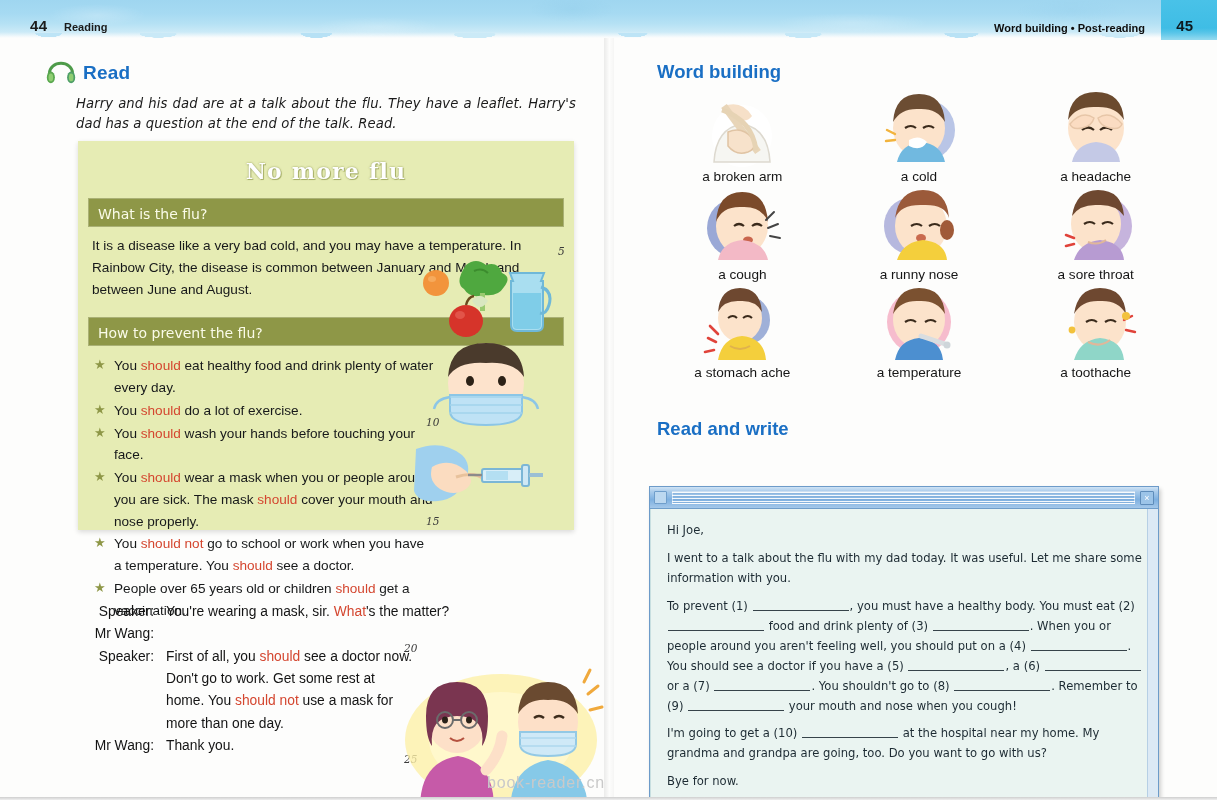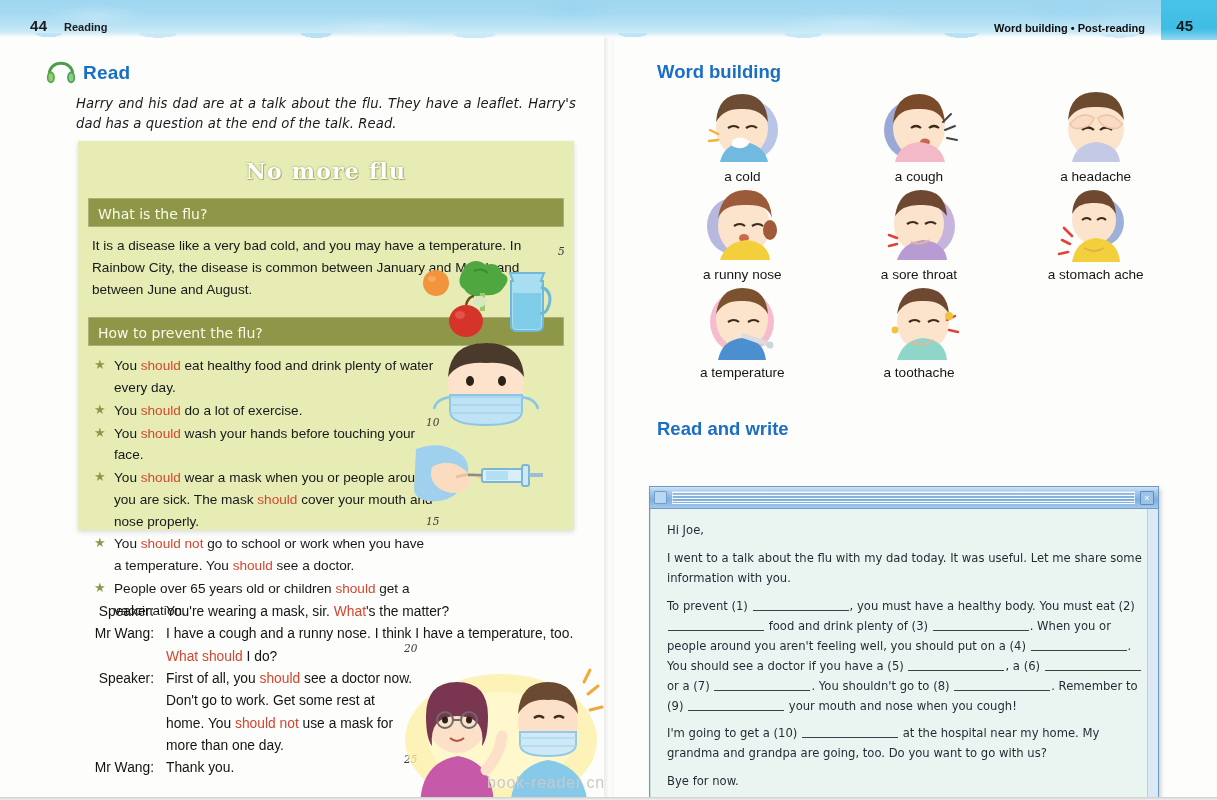--- a/index.html
+++ b/index.html
@@ -323,21 +323,20 @@
     <div class="linenum" style="left:384px; top:604px;">20</div>
     <div class="linenum" style="left:384px; top:715px;">25</div>
 
     <div class="dialogue" id="dialogue-list">
         <div class="drow">
           <div class="dspk">Speaker:</div>
           <div class="dtxt"><span>You're wearing a mask, sir. </span><span class="hl">What</span><span>'s the matter?</span></div>
         </div>
         <div class="drow">
           <div class="dspk">Mr Wang:</div>
-          <div class="dtxt"><span>I have a cough and a runny nose. I think I have a temperature, too. </span><span class="hl">What should</span><span> I do?</span></div>
         </div>
         <div class="drow">
           <div class="dspk">Speaker:</div>
           <div class="dtxt" style="max-width: 250px;"><span>First of all, you </span><span class="hl">should</span><span> see a doctor now. Don't go to work. Get some rest at home. You </span><span class="hl">should not</span><span> use a mask for more than one day.</span></div>
         </div>
         <div class="drow">
           <div class="dspk">Mr Wang:</div>
           <div class="dtxt"><span>Thank you.</span></div>
         </div>
       </div>
@@ -368,56 +367,67 @@
     </svg>
   </div>
 
   <div class="right-page">
 
     <div class="wb-title">Word building</div>
 
     <div class="wb-grid" id="wb-grid">
         <div class="wb-cell">
           <div class="wb-pic"><svg viewBox="0 0 96 78">
+              <ellipse cx="48" cy="46" rx="30" ry="31" fill="#fff"></ellipse>
+              <path d="M20 72 q2 -34 28 -38 q26 4 28 38z" fill="#f6f6f2" stroke="#ddd9cf" stroke-width="1.5"></path>
+              <path d="M30 16 q18 -6 28 10 q-6 8 -16 2z" fill="#f6e0c8"></path>
+              <path d="M30 16 l34 46" stroke="#e8d5b8" stroke-width="7" fill="none"></path>
+              <path d="M34 42 q14 -6 24 6 q6 10 -4 14 q-12 4 -20 -6z" fill="#f7e2cb" stroke="#e0c4a4" stroke-width="1.5"></path>
+              <path d="M28 20 q30 10 34 40" stroke="#e6d3b4" stroke-width="5" fill="none"></path>
+            </svg></div>
+          <div class="wb-label">a broken arm</div>
+        </div>
+        <div class="wb-cell">
+          <div class="wb-pic"><svg viewBox="0 0 96 78">
               <ellipse cx="56" cy="40" rx="28" ry="30" fill="#b9c5e6"></ellipse>
               <ellipse cx="48" cy="38" rx="26" ry="29" fill="#fce3cb"></ellipse>
               <path d="M22 32 q2 -28 26 -28 q24 0 26 28 q-8 -14 -26 -13 q-18 -1 -26 13z" fill="#6c4d33"></path>
               <path d="M34 38 q6 -4 11 0" stroke="#3a2a1b" stroke-width="2.2" fill="none"></path>
               <path d="M52 38 q6 -4 11 0" stroke="#3a2a1b" stroke-width="2.2" fill="none"></path>
               <path d="M26 72 q4 -18 24 -20 q20 2 24 20z" fill="#71b9e0"></path>
               <path d="M38 50 q10 -6 18 2 q-6 10 -18 4z" fill="#fff"></path>
               <path d="M24 44 l-8 -4 M24 50 l-9 1" stroke="#f2b33c" stroke-width="2.4" stroke-linecap="round"></path>
             </svg></div>
           <div class="wb-label">a cold</div>
         </div>
         <div class="wb-cell">
           <div class="wb-pic"><svg viewBox="0 0 96 78">
+              <ellipse cx="48" cy="38" rx="28" ry="30" fill="#fce3cb"></ellipse>
+              <path d="M20 30 q2 -28 28 -28 q26 0 28 28 q-8 -14 -28 -13 q-20 -1 -28 13z" fill="#6b4a2e"></path>
+              <path d="M34 40 q6 -5 12 0" stroke="#3a2a1b" stroke-width="2.2" fill="none"></path>
+              <path d="M52 40 q6 -5 12 0" stroke="#3a2a1b" stroke-width="2.2" fill="none"></path>
+              <path d="M42 54 q6 4 12 0" stroke="#b5513f" stroke-width="2" fill="none"></path>
+              <path d="M24 72 q4 -18 24 -20 q22 2 24 20z" fill="#c4c9e6"></path>
+              <path d="M22 34 q12 -14 24 -6 q-2 8 -12 10 q-10 2 -12 -4z" fill="#fbdcc2" stroke="#e7c6a8" stroke-width="1.4"></path>
+              <path d="M74 34 q-12 -14 -24 -6 q2 8 12 10 q10 2 12 -4z" fill="#fbdcc2" stroke="#e7c6a8" stroke-width="1.4"></path>
+            </svg></div>
+          <div class="wb-label">a headache</div>
+        </div>
+        <div class="wb-cell">
+          <div class="wb-pic"><svg viewBox="0 0 96 78">
               <ellipse cx="40" cy="40" rx="27" ry="29" fill="#9aa8d6"></ellipse>
               <ellipse cx="48" cy="38" rx="26" ry="29" fill="#fce3cb"></ellipse>
               <path d="M22 34 q2 -30 26 -30 q24 0 26 30 q-6 -16 -26 -15 q-20 -1 -26 15z" fill="#7b4a2a"></path>
               <path d="M40 38 q5 -4 10 0" stroke="#3a2a1b" stroke-width="2.2" fill="none"></path>
               <path d="M58 38 q5 -4 10 0" stroke="#3a2a1b" stroke-width="2.2" fill="none"></path>
               <ellipse cx="54" cy="52" rx="5" ry="3.5" fill="#c9654d"></ellipse>
               <path d="M24 72 q4 -18 24 -20 q22 2 26 20z" fill="#f3b9c6"></path>
               <path d="M74 40 l10 -4 M76 48 l10 2 M72 32 l8 -8" stroke="#444" stroke-width="2" stroke-linecap="round"></path>
             </svg></div>
           <div class="wb-label">a cough</div>
-        </div>
-        <div class="wb-cell">
-          <div class="wb-pic"><svg viewBox="0 0 96 78">
-              <ellipse cx="48" cy="38" rx="28" ry="30" fill="#fce3cb"></ellipse>
-              <path d="M20 30 q2 -28 28 -28 q26 0 28 28 q-8 -14 -28 -13 q-20 -1 -28 13z" fill="#6b4a2e"></path>
-              <path d="M34 40 q6 -5 12 0" stroke="#3a2a1b" stroke-width="2.2" fill="none"></path>
-              <path d="M52 40 q6 -5 12 0" stroke="#3a2a1b" stroke-width="2.2" fill="none"></path>
-              <path d="M42 54 q6 4 12 0" stroke="#b5513f" stroke-width="2" fill="none"></path>
-              <path d="M24 72 q4 -18 24 -20 q22 2 24 20z" fill="#c4c9e6"></path>
-              <path d="M22 34 q12 -14 24 -6 q-2 8 -12 10 q-10 2 -12 -4z" fill="#fbdcc2" stroke="#e7c6a8" stroke-width="1.4"></path>
-              <path d="M74 34 q-12 -14 -24 -6 q2 8 12 10 q10 2 12 -4z" fill="#fbdcc2" stroke="#e7c6a8" stroke-width="1.4"></path>
-            </svg></div>
-          <div class="wb-label">a headache</div>
         </div>
         <div class="wb-cell">
           <div class="wb-pic"><svg viewBox="0 0 96 78">
               <ellipse cx="38" cy="38" rx="25" ry="28" fill="#b6b8de"></ellipse>
               <ellipse cx="50" cy="38" rx="26" ry="29" fill="#fce3cb"></ellipse>
               <path d="M24 30 q4 -28 28 -28 q24 0 26 28 q-4 -14 -26 -13 q-22 -1 -28 13z" fill="#9b5a3a"></path>
               <path d="M40 38 q6 -4 11 0" stroke="#3a2a1b" stroke-width="2.2" fill="none"></path>
               <path d="M58 38 q6 -4 11 0" stroke="#3a2a1b" stroke-width="2.2" fill="none"></path>
               <ellipse cx="50" cy="50" rx="5" ry="4" fill="#c96a4e"></ellipse>
               <path d="M26 72 q6 -18 26 -20 q22 2 24 20z" fill="#f4cf3c"></path>

